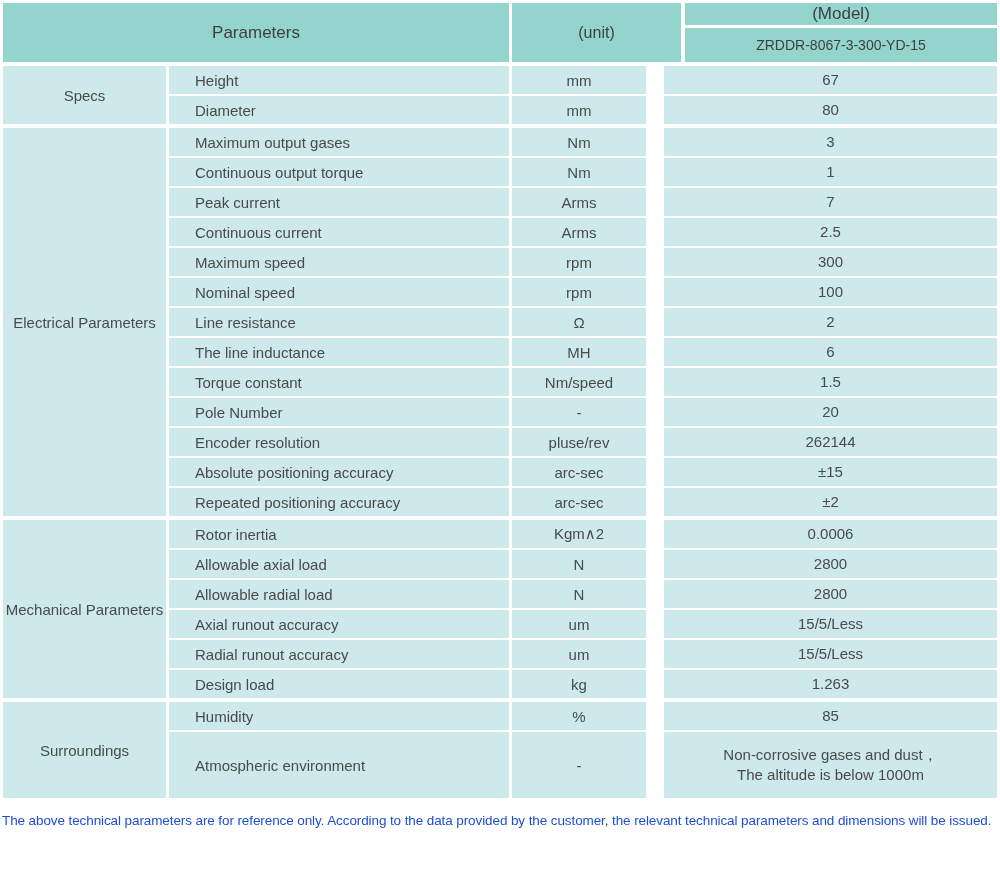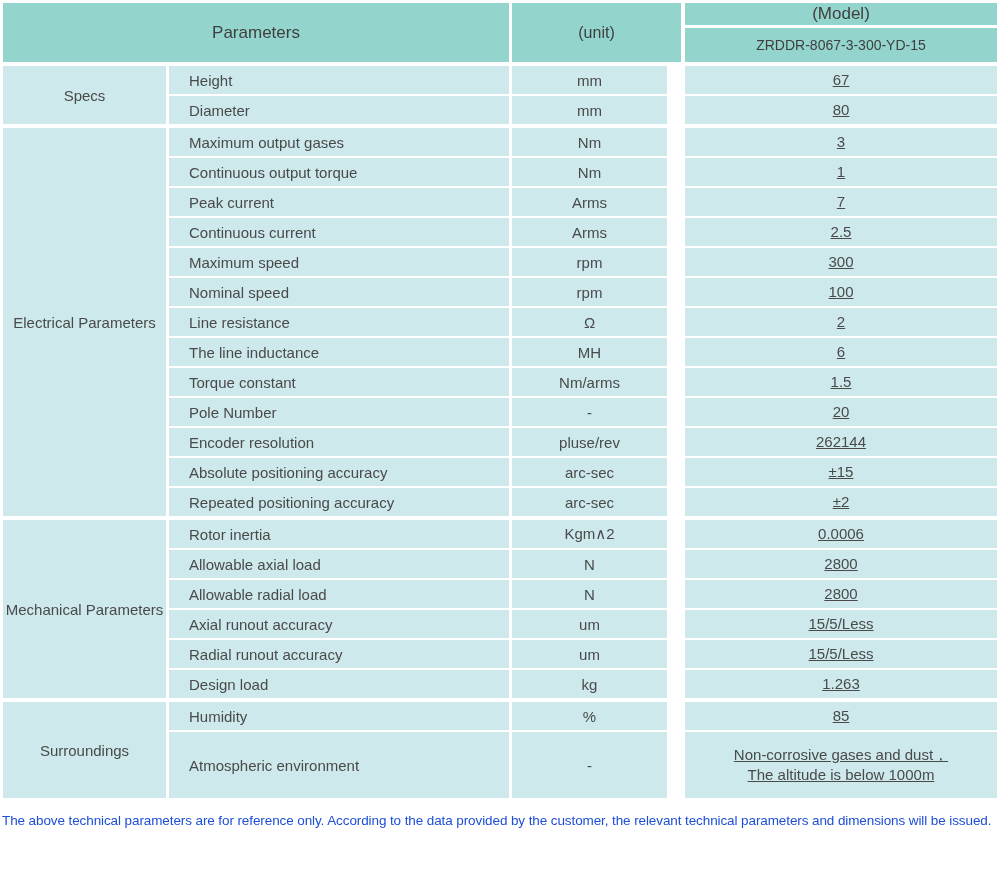--- a/index.html
+++ b/index.html
@@ -106,35 +106,34 @@
     background: var(--cell-bg, #cde9ec);
     min-height: 28px;
     display: flex;
     align-items: center;
     font-size: 15px;
     box-sizing: border-box;
   }
   .cell-param {
     width: 340px;
     margin-right: 3px;
-    padding-left: 20px;
+    padding-left: 26px;
   }
   .cell-unit {
-    width: 155px;
+    width: 134px;
     margin-right: 18px;
     justify-content: center;
     text-align: center;
   }
   .cell-value {
     flex: 1;
     justify-content: center;
     text-align: center;
     flex-direction: column;
     line-height: 20px;
-    text-decoration: underline;
   }
   .row-tall .cell { min-height: 66px; }
   
   .footer-note {
     margin: 15px 0 0 2px;
     font-size: 13.5px;
     color: #1d4ed8;
     letter-spacing: -0.1px;
     white-space: nowrap;
   }
@@ -209,21 +208,21 @@
               <div class="cell cell-unit">Ω</div>
               <div class="cell cell-value">2</div>
             </div>
             <div class="row">
               <div class="cell cell-param">The line inductance</div>
               <div class="cell cell-unit">MH</div>
               <div class="cell cell-value">6</div>
             </div>
             <div class="row">
               <div class="cell cell-param">Torque constant</div>
-              <div class="cell cell-unit">Nm/arms</div>
+              <div class="cell cell-unit">Nm/speed</div>
               <div class="cell cell-value">1.5</div>
             </div>
             <div class="row">
               <div class="cell cell-param">Pole Number</div>
               <div class="cell cell-unit">-</div>
               <div class="cell cell-value">20</div>
             </div>
             <div class="row">
               <div class="cell cell-param">Encoder resolution</div>
               <div class="cell cell-unit">pluse/rev</div>

